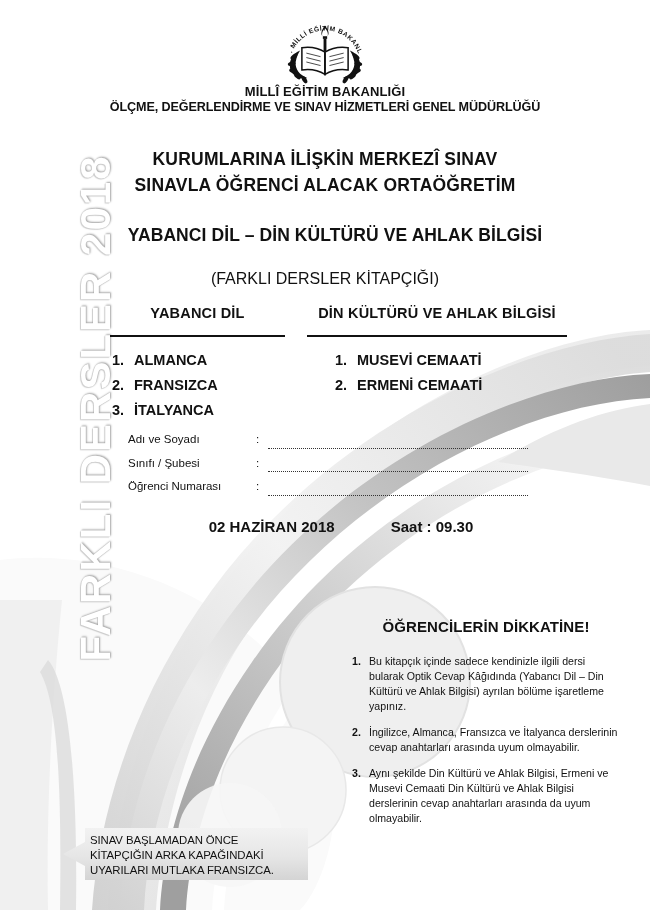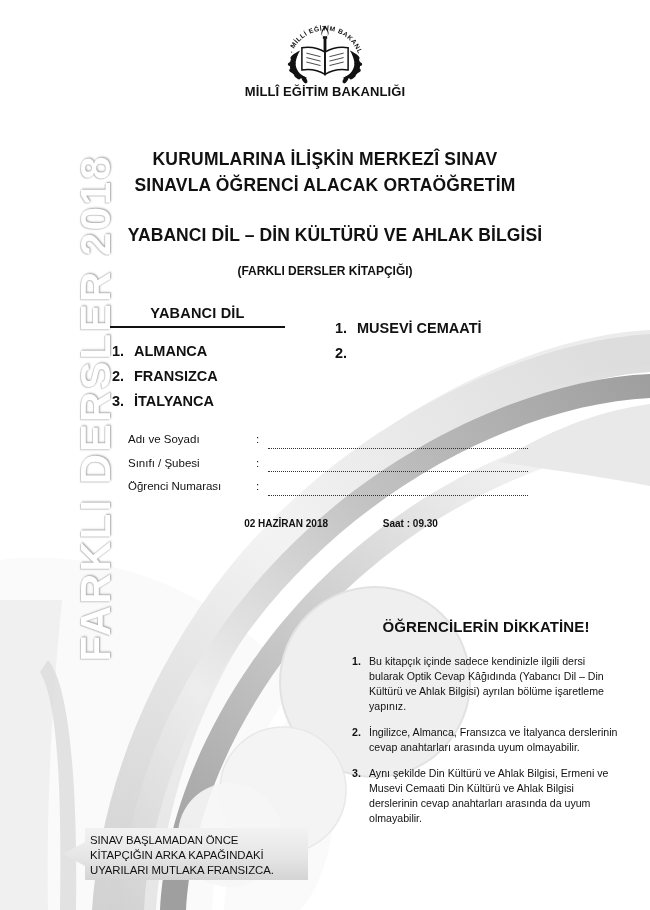--- a/index.html
+++ b/index.html
@@ -40,46 +40,46 @@
   .logo { display:inline-block; }
 
   .ministry { position:absolute; left:0; right:0; top:84px; text-align:center; line-height:1.25; }
   .ministry .l1 { font-size:12.5px; font-weight:bold; }
   .ministry .l2 { font-size:13px; font-weight:bold; letter-spacing:.1px; }
   .ministry .l3 { font-size:12.6px; font-weight:bold; letter-spacing:-.1px; }
 
   .title-block { position:absolute; left:0; right:0; top:146px; text-align:center; }
   .title-block .t1 { font-size:17.5px; font-weight:bold; line-height:1.5; letter-spacing:.2px; }
   .title-block .t2 { font-size:17.5px; font-weight:bold; margin-top:26px; letter-spacing:.1px;padding-left:20px; }
-  .title-block .t3 { font-size:12px; font-weight:bold; margin-top:18px; }
+  .title-block .t3 { font-size:16px; font-weight:normal; margin-top:24px; }
 
   .subjects { position:absolute; top:305px; left:0; right:0; }
   .col-left  { position:absolute; left:110px;  width:175px; }
   .col-right { position:absolute; left:307px;  width:260px; }
   .col-head {
     font-size:14.5px; font-weight:bold; text-align:center;
-    padding-bottom:5px; border-bottom:2.5px solid #111;
+    padding-bottom:14px; border-bottom:2.5px solid #111;
     letter-spacing:.2px;
   }
   .col-list { margin-top:11px; list-style:none; }
   .col-list li { font-size:14.5px; font-weight:bold; line-height:1.72; display:flex; }
   .col-list li .num { width:22px; flex:none; }
   .col-left .col-list { padding-left:2px; }
   .col-right .col-list { padding-left:28px; }
 
   .fields { position:absolute; top:428px; left:128px; width:400px; }
   .field-row { display:flex; align-items:flex-end; font-size:11.5px; line-height:2.05; }
   .field-label { width:128px; flex:none; }
   .field-colon { width:12px; flex:none; }
   .field-dots {
     flex:1; border-bottom:1.5px dotted #333;
     transform:translateY(-3px);
   }
 
-  .datetime { position:absolute; top:518px; left:0; right:0; text-align:center; font-size:10px; font-weight:bold;padding-left:32px; }
+  .datetime { position:absolute; top:518px; left:0; right:0; text-align:center; font-size:15px; font-weight:bold;padding-left:32px; }
   .datetime .date { margin-right:52px; }
 
   .notice { position:absolute; top:618px; left:352px; width:268px; }
   .notice-head { font-size:15px; font-weight:bold; text-align:center; letter-spacing:.1px; }
   .notice-list { margin-top:19px; list-style:none; }
   .notice-list li { display:flex; font-size:10.6px; line-height:1.42; margin-bottom:11px; }
   .notice-list li .n { width:17px; flex:none; font-weight:bold; }
   .notice-list li .txt { flex:1; }
 
   .warnbox { position:absolute; left:63px; top:828px; width:245px; height:52px; z-index:5; }
@@ -200,20 +200,21 @@
           <ellipse cx="87.5" cy="65" rx="4.4" ry="2.4" transform="rotate(12 87.5 65)"></ellipse>
           <ellipse cx="86" cy="73" rx="4.4" ry="2.4" transform="rotate(-18 86 73)"></ellipse>
           <ellipse cx="81" cy="79" rx="4.4" ry="2.4" transform="rotate(-40 81 79)"></ellipse>
           <ellipse cx="73" cy="83" rx="4.4" ry="2.4" transform="rotate(-58 73 83)"></ellipse>
         </g>
       </svg>
     </div>
 
     <div class="ministry">
       <div class="l2">MİLLÎ EĞİTİM BAKANLIĞI</div>
+      <div class="l3">ÖLÇME, DEĞERLENDİRME VE SINAV HİZMETLERİ GENEL MÜDÜRLÜĞÜ</div>
     </div>
 
     <div class="title-block">
       <div class="t1">
         <div>KURUMLARINA İLİŞKİN MERKEZÎ SINAV</div>
         <div>SINAVLA ÖĞRENCİ ALACAK ORTAÖĞRETİM</div>
       </div>
       <div class="t2">YABANCI DİL – DİN KÜLTÜRÜ VE AHLAK BİLGİSİ</div>
       <div class="t3">(FARKLI DERSLER KİTAPÇIĞI)</div>
     </div>
@@ -231,27 +232,29 @@
             <span>FRANSIZCA</span>
           </li>
           <li>
             <span class="num">3.</span>
             <span>İTALYANCA</span>
           </li>
         </ul>
       </div>
 
       <div class="col-right">
+        <div class="col-head">DİN KÜLTÜRÜ VE AHLAK BİLGİSİ</div>
         <ul class="col-list">
           <li>
             <span class="num">1.</span>
             <span>MUSEVİ CEMAATİ</span>
           </li>
           <li>
             <span class="num">2.</span>
+            <span>ERMENİ CEMAATİ</span>
           </li>
         </ul>
       </div>
     </div>
 
     <div class="fields">
       <div class="field-row">
         <span class="field-label">Adı ve Soyadı</span>
         <span class="field-colon">:</span>
         <span class="field-dots"></span>

